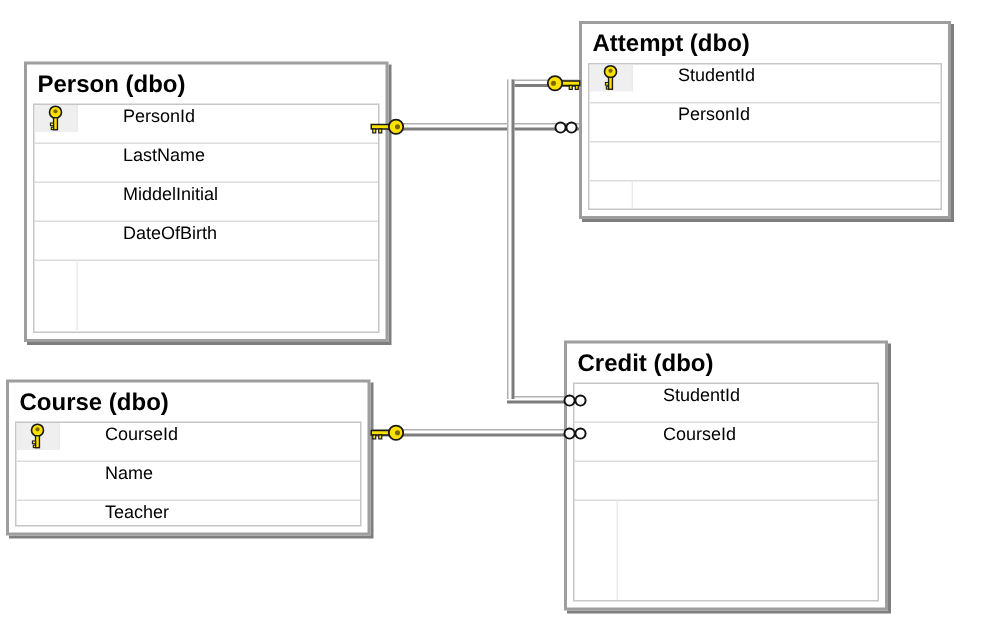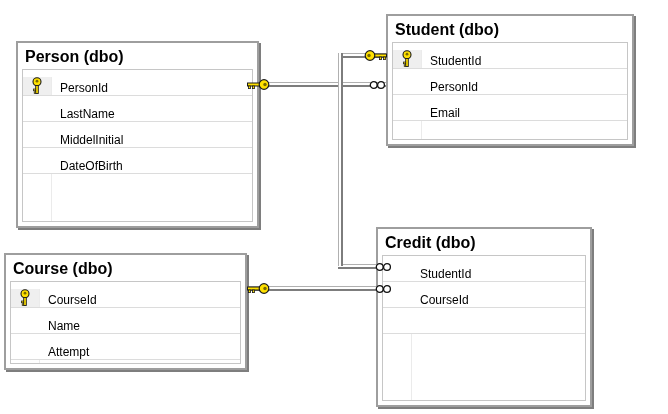--- a/index.html
+++ b/index.html
@@ -14,21 +14,21 @@
     padding:2px 4px 4px 4px;display:flex;flex-direction:column;z-index:5;
   }
   .t-header{
     height:24px;line-height:24px;font-size:16px;font-weight:bold;
     padding:0 3px;white-space:nowrap;overflow:hidden;
   }
   .t-grid{
     flex:1;display:flex;flex-direction:column;border:1px solid #c6c6c6;
     background:#fff;overflow:hidden;
   }
-  .t-row{height:25px;min-height:25px;display:flex;align-items:flex-end;border-bottom:1px solid #dcdcdc;}
+  .t-row{height:25px;min-height:25px;display:flex;align-items:flex-start;border-bottom:1px solid #dcdcdc;gap:22px;}
   .icon-cell{width:28px;min-width:28px;display:flex;align-items:center;justify-content:center;border-right:1px solid #ebebeb;}
   .pk .icon-cell{background:#efefef;}
   .cell{flex:1;display:flex;align-items:center;font-size:12px;padding-left:8px;white-space:nowrap;overflow:hidden;}
   .t-filler{flex:1;display:flex;}
   .t-filler .icon-cell{border-right:1px solid #ebebeb;}
   
   .h-line{
     position:absolute;height:2px;background:#fff;
     border-top:1px solid #b0b0b0;border-bottom:2px solid #7d7d7d;z-index:1;
   }
@@ -79,70 +79,69 @@
         <div class="icon-cell"></div>
         <div class="cell">DateOfBirth</div>
       </div>
       <div class="t-filler">
           <div class="icon-cell"></div>
         </div>
     </div>
   </div>
 
   <div class="table" style="left:386px;top:14px;width:248px;height:132px;">
-    <div class="t-header">Student (dbo)</div>
+    <div class="t-header">Attempt (dbo)</div>
     <div class="t-grid">
       <div class="t-row pk">
         <div class="icon-cell">
           <svg width="12" height="18" viewBox="0 0 12 18">
             <circle cx="6" cy="4.8" r="4" fill="#ffe100" stroke="#1a1a1a" stroke-width="1.1"></circle>
             <circle cx="6" cy="4.2" r="1.4" fill="#7a6a00"></circle>
             <rect x="4.7" y="8.5" width="2.6" height="8" fill="#ffe100" stroke="#1a1a1a" stroke-width="0.9"></rect>
             <rect x="2.6" y="12" width="2.1" height="1.8" fill="#ffe100" stroke="#1a1a1a" stroke-width="0.7"></rect>
             <rect x="3.2" y="14.8" width="1.5" height="1.6" fill="#ffe100" stroke="#1a1a1a" stroke-width="0.7"></rect>
           </svg>
         </div>
         <div class="cell">StudentId</div>
       </div>
       <div class="t-row">
         <div class="icon-cell"></div>
         <div class="cell">PersonId</div>
       </div>
       <div class="t-row">
         <div class="icon-cell"></div>
-        <div class="cell">Email</div>
-      </div>
-      <div class="t-filler">
-          <div class="icon-cell"></div>
-        </div>
-    </div>
-  </div>
-
-  <div class="table" style="left:4px;top:253px;width:243px;height:117px;">
+      </div>
+      <div class="t-filler">
+          <div class="icon-cell"></div>
+        </div>
+    </div>
+  </div>
+
+  <div class="table" style="left:4px;top:253px;width:243px;height:104px;">
     <div class="t-header">Course (dbo)</div>
     <div class="t-grid">
       <div class="t-row pk">
         <div class="icon-cell">
           <svg width="12" height="18" viewBox="0 0 12 18">
             <circle cx="6" cy="4.8" r="4" fill="#ffe100" stroke="#1a1a1a" stroke-width="1.1"></circle>
             <circle cx="6" cy="4.2" r="1.4" fill="#7a6a00"></circle>
             <rect x="4.7" y="8.5" width="2.6" height="8" fill="#ffe100" stroke="#1a1a1a" stroke-width="0.9"></rect>
             <rect x="2.6" y="12" width="2.1" height="1.8" fill="#ffe100" stroke="#1a1a1a" stroke-width="0.7"></rect>
             <rect x="3.2" y="14.8" width="1.5" height="1.6" fill="#ffe100" stroke="#1a1a1a" stroke-width="0.7"></rect>
           </svg>
         </div>
         <div class="cell">CourseId</div>
       </div>
       <div class="t-row">
         <div class="icon-cell"></div>
         <div class="cell">Name</div>
       </div>
       <div class="t-row">
         <div class="icon-cell"></div>
-        <div class="cell">Attempt</div>
+        <div class="cell">Teacher</div>
       </div>
       <div class="t-filler">
           <div class="icon-cell"></div>
         </div>
     </div>
   </div>
 
   <div class="table" style="left:376px;top:227px;width:216px;height:180px;">
     <div class="t-header">Credit (dbo)</div>
     <div class="t-grid">

